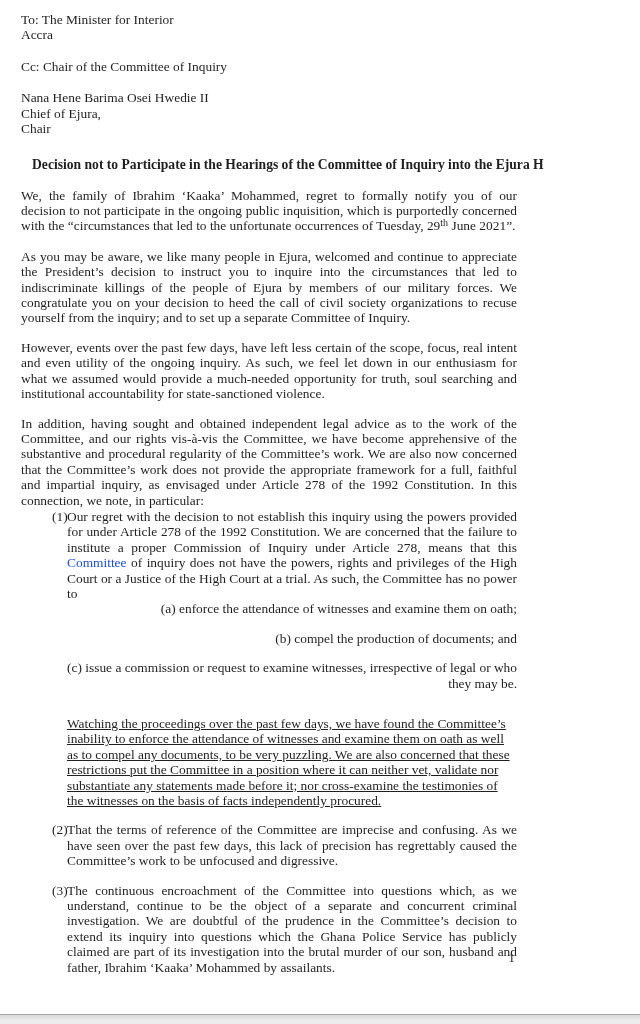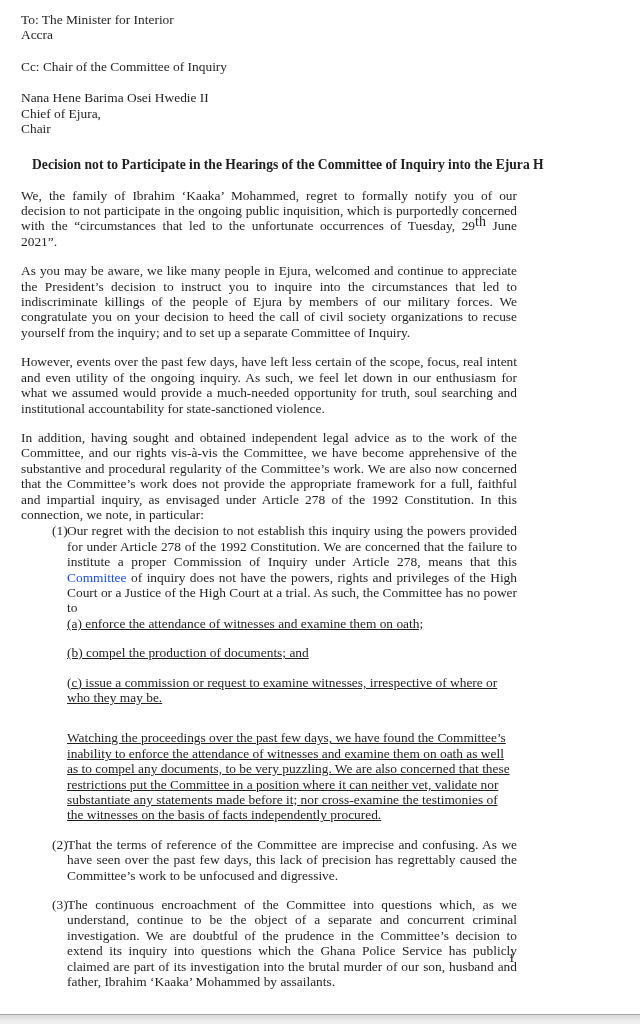--- a/index.html
+++ b/index.html
@@ -29,44 +29,43 @@
     line-height:16.2px;
   }
   p.body-para {
     margin:0 0 14px 0;
     text-align:justify;
     font-size:13.4px;
     line-height:15.4px;
   }
   p.body-para.no-gap { margin-bottom:1px; }
   .sup {
-    font-size:14px;
+    font-size:10px;
     position:relative;
     top:-4px;
     margin-top:27px;
   }
   .item {
     position:relative;
     padding-left:46px;
     margin:0;
     text-align:justify;
     font-size:13.4px;
     line-height:15.4px;
   }
   .item + .item { margin-top:14px; }
   .item .num {
     position:absolute;
     left:31px;
     top:0;
   }
   .hl { color:#1d4ed8; }
   .sub {
-    text-align:left;
+    text-align:right;
     margin-top:14px;
-    text-decoration:underline;
   }
   .sub.first { margin-top:0; }
   .notepara {
     text-align:left;
     margin-top:25px;
     text-decoration:underline;
   }
   .pagenum {
     position:absolute;
     top:950px;
@@ -108,21 +107,21 @@
   <p class="body-para">As you may be aware, we like many people in Ejura, welcomed and continue to appreciate the President’s decision to instruct you to inquire into the circumstances that led to indiscriminate killings of the people of Ejura by members of our military forces. We congratulate you on your decision to heed the call of civil society organizations to recuse yourself from the inquiry; and to set up a separate Committee of Inquiry.</p>
 
   <p class="body-para">However, events over the past few days, have left less certain of the scope, focus, real intent and even utility of the ongoing inquiry. As such, we feel let down in our enthusiasm for what we assumed would provide a much-needed opportunity for truth, soul searching and institutional accountability for state-sanctioned violence.</p>
 
   <p class="body-para no-gap">In addition, having sought and obtained independent legal advice as to the work of the Committee, and our rights vis-à-vis the Committee, we have become apprehensive of the substantive and procedural regularity of the Committee’s work. We are also now concerned that the Committee’s work does not provide the appropriate framework for a full, faithful and impartial inquiry, as envisaged under Article 278 of the 1992 Constitution. In this connection, we note, in particular:</p>
 
   <div class="item">
     <span class="num">(1)</span><span>Our regret with the decision to not establish this inquiry using the powers provided for under Article 278 of the 1992 Constitution. We are concerned that the failure to institute a proper Commission of Inquiry under Article 278, means that this </span><span class="hl">Committee</span><span> of inquiry does not have the powers, rights and privileges of the High Court or a Justice of the High Court at a trial. As such, the Committee has no power to</span>
     <div class="sub first">(a) enforce the attendance of witnesses and examine them on oath;</div>
     <div class="sub">(b) compel the production of documents; and</div>
-    <div class="sub">(c) issue a commission or request to examine witnesses, irrespective of where or who they may be.</div>
+    <div class="sub">(c) issue a commission or request to examine witnesses, irrespective of legal or who they may be.</div>
     <div class="notepara">Watching the proceedings over the past few days, we have found the Committee’s inability to enforce the attendance of witnesses and examine them on oath as well as to compel any documents, to be very puzzling. We are also concerned that these restrictions put the Committee in a position where it can neither vet, validate nor substantiate any statements made before it; nor cross-examine the testimonies of the witnesses on the basis of facts independently procured.</div>
   </div>
 
   <div class="item">
     <span class="num">(2)</span><span>That the terms of reference of the Committee are imprecise and confusing. As we have seen over the past few days, this lack of precision has regrettably caused the Committee’s work to be unfocused and digressive.</span>
   </div>
 
   <div class="item">
     <span class="num">(3)</span><span>The continuous encroachment of the Committee into questions which, as we understand, continue to be the object of a separate and concurrent criminal investigation. We are doubtful of the prudence in the Committee’s decision to extend its inquiry into questions which the Ghana Police Service has publicly claimed are part of its investigation into the brutal murder of our son, husband and father, Ibrahim ‘Kaaka’ Mohammed by assailants.</span>
   </div>

